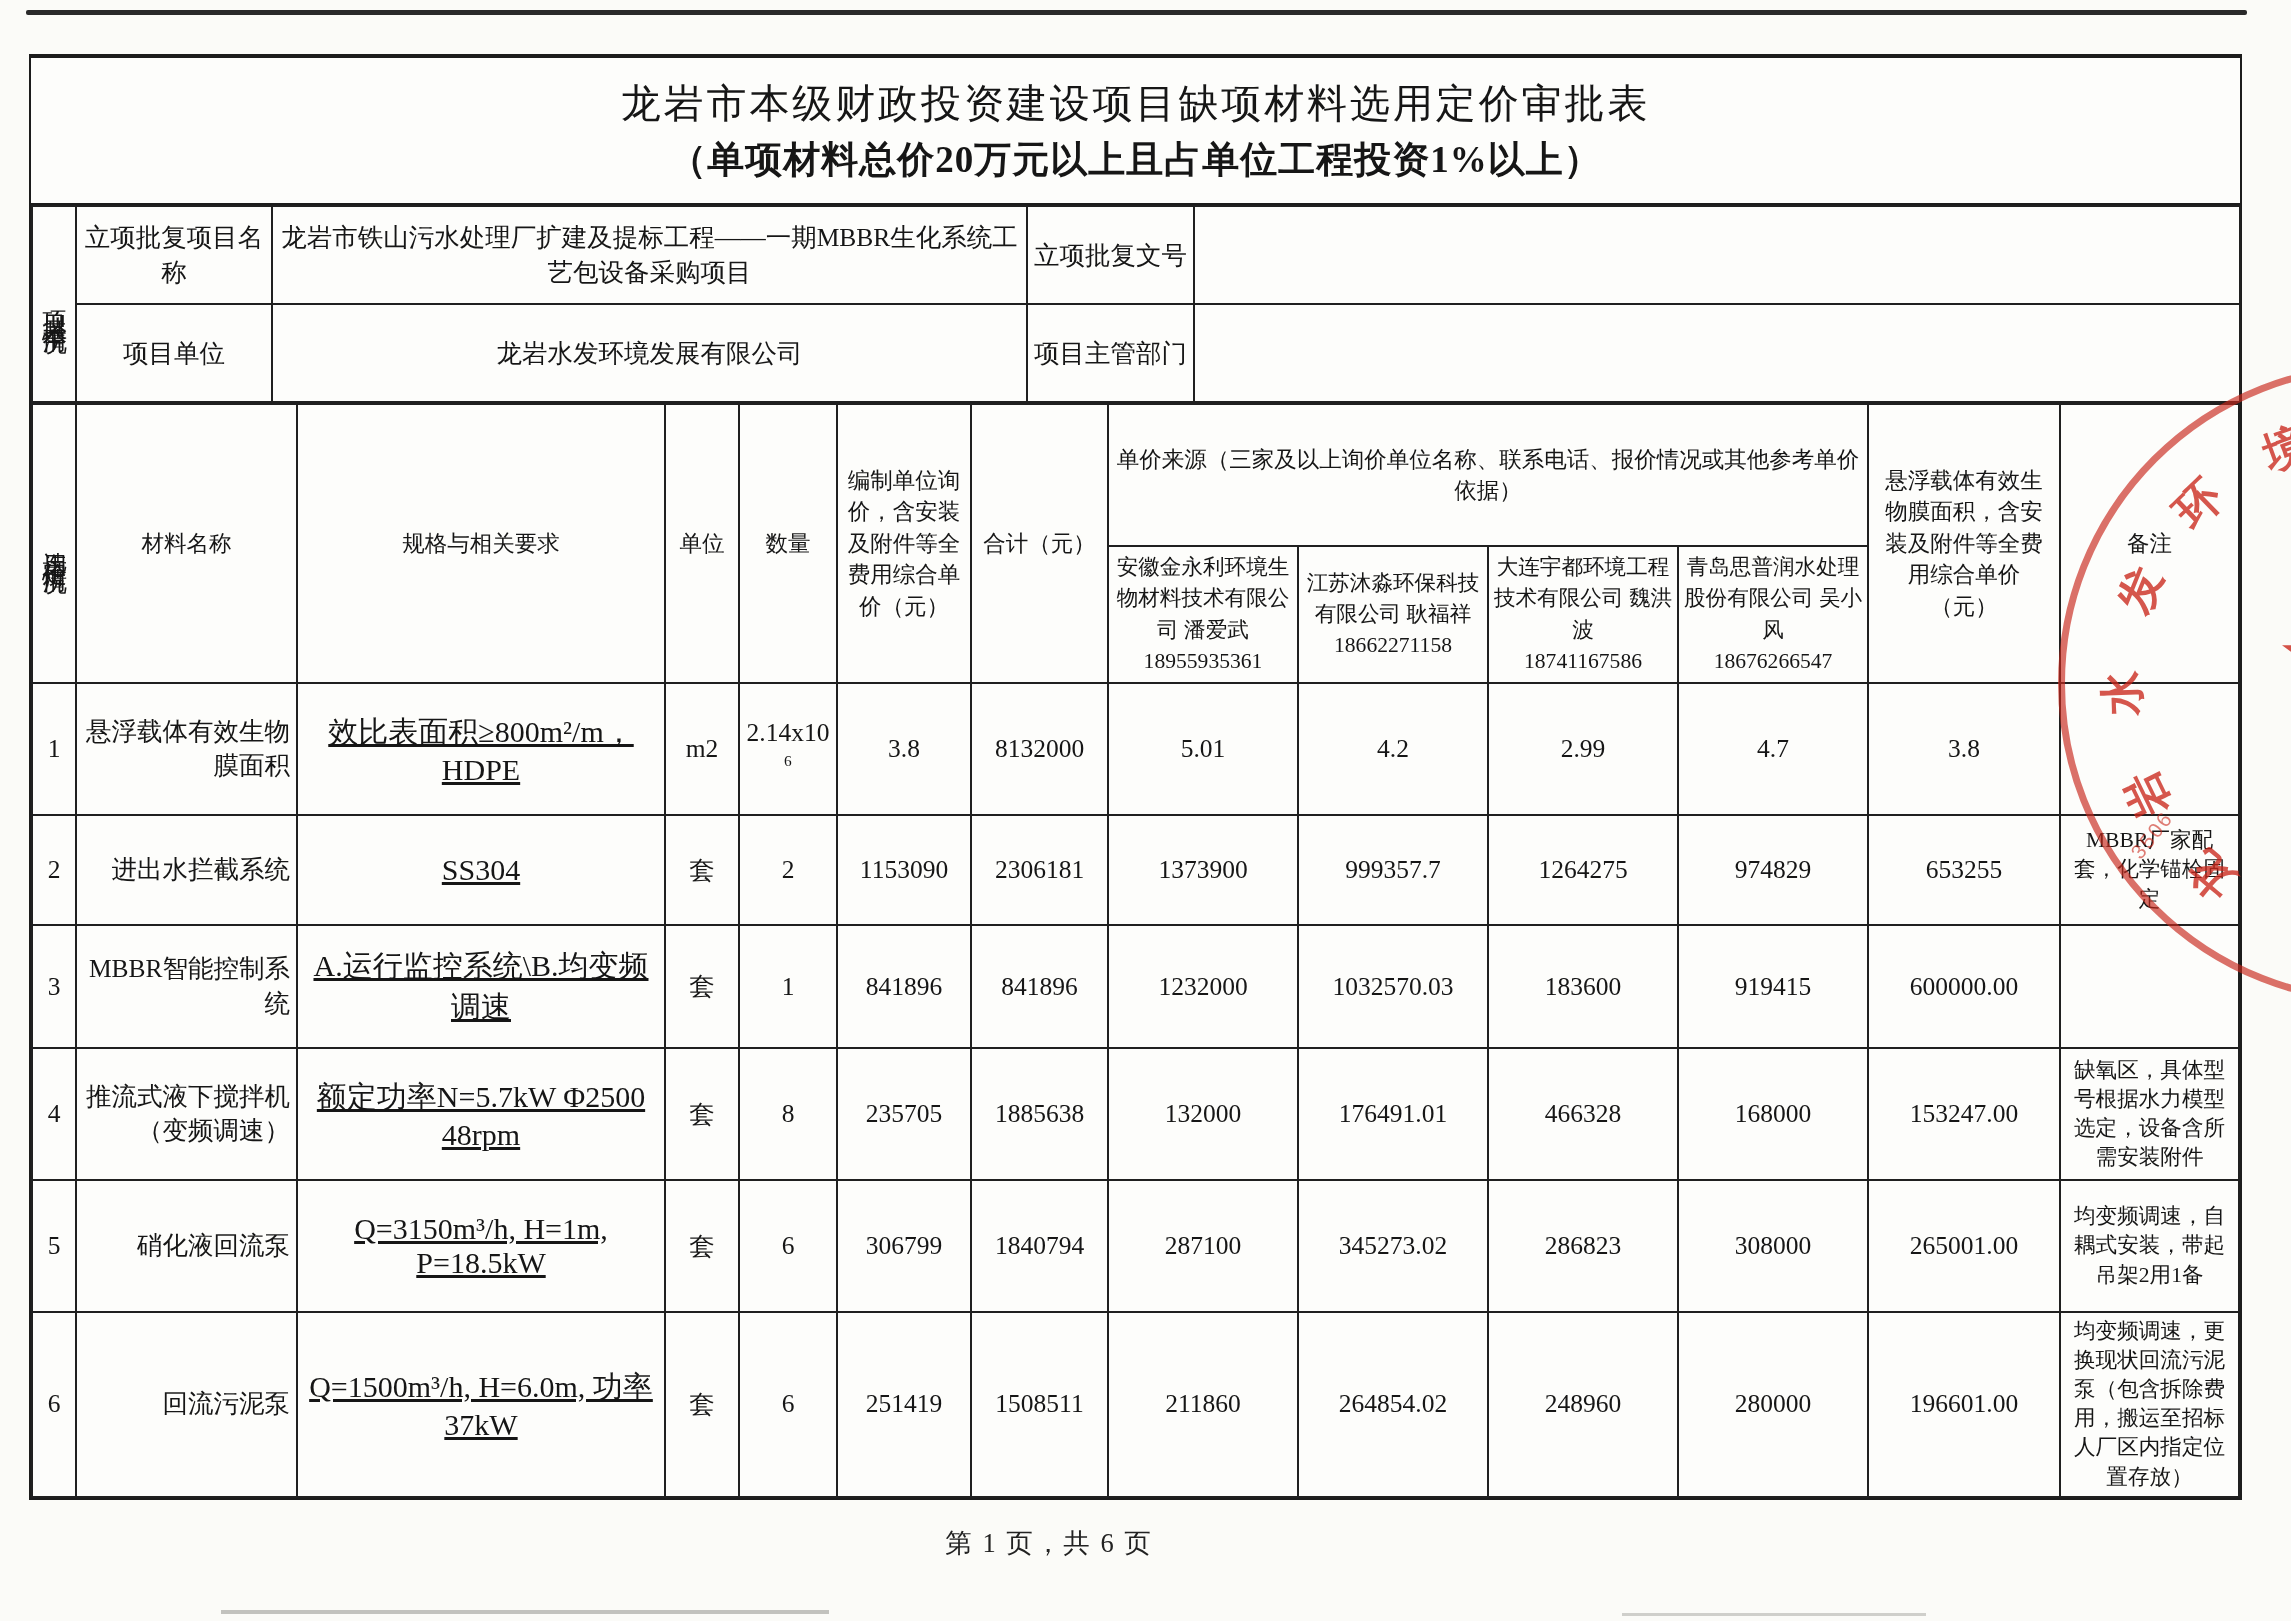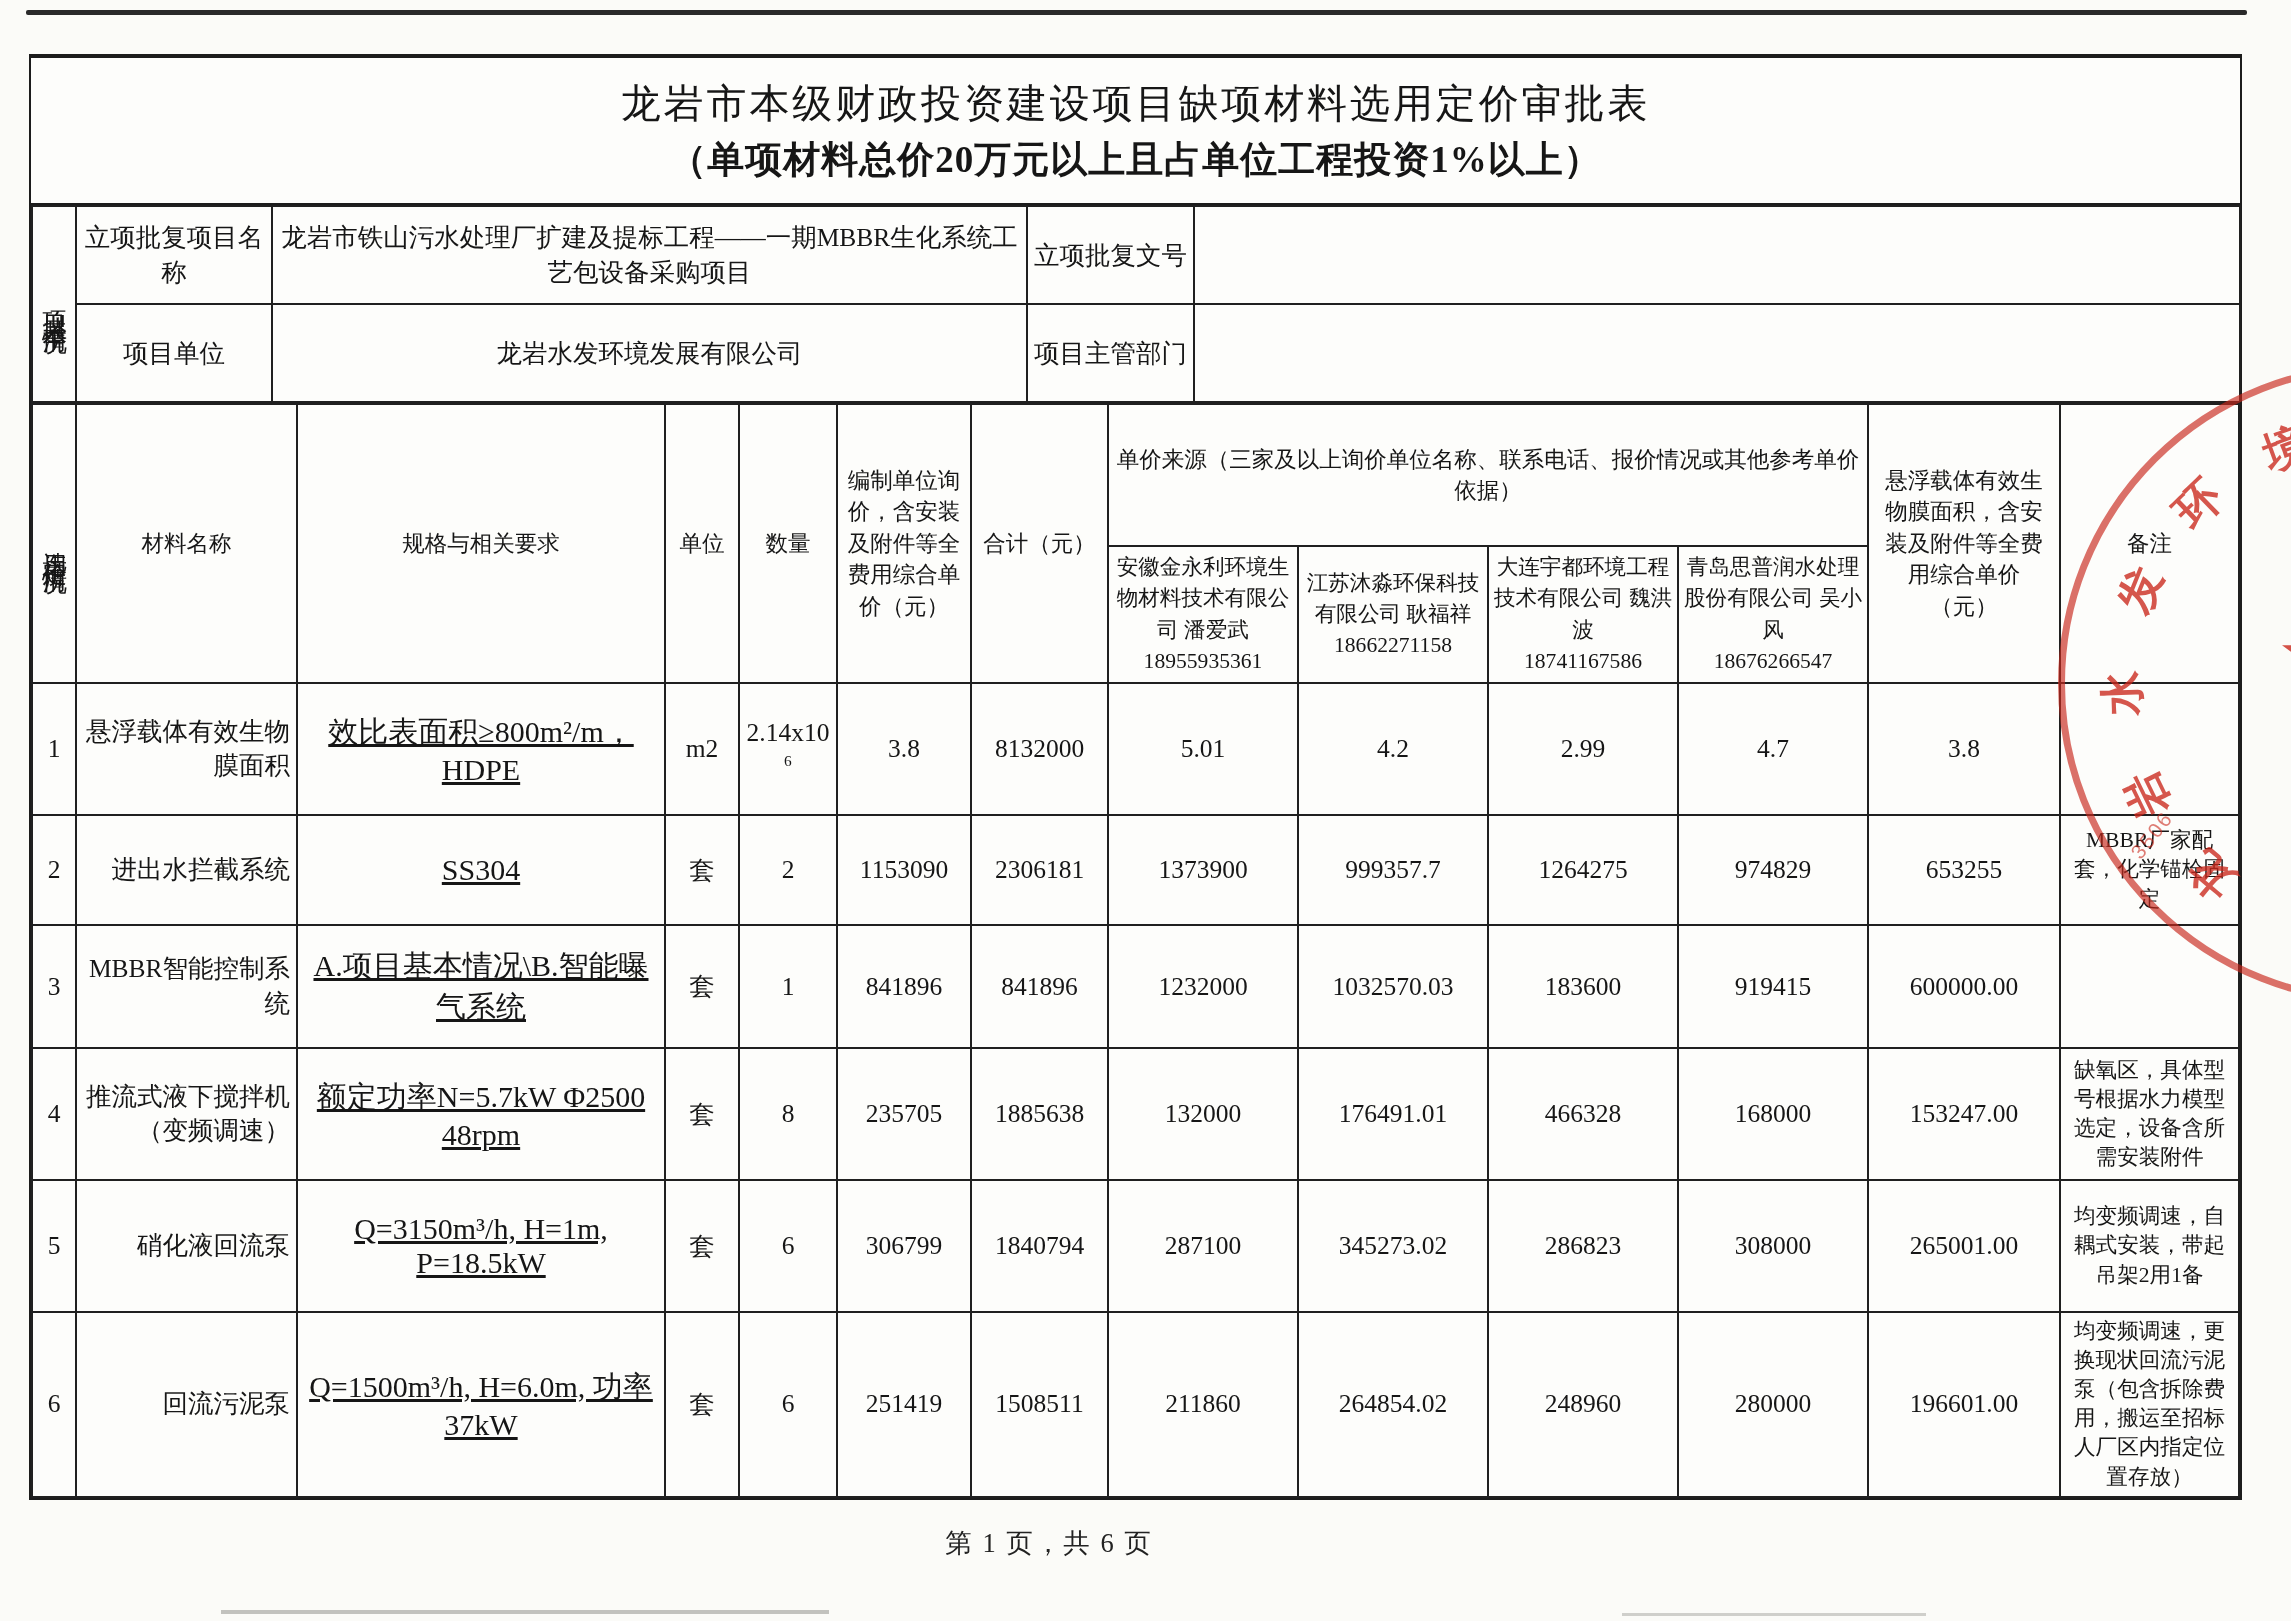--- a/index.html
+++ b/index.html
@@ -188,21 +188,21 @@
         <td>1373900</td>
         <td>999357.7</td>
         <td>1264275</td>
         <td>974829</td>
         <td>653255</td>
         <td class="remark">MBBR厂家配套，化学锚栓固定</td>
       </tr>
       <tr class="drow r2">
         <td>3</td>
         <td class="matname">MBBR智能控制系统</td>
-        <td class="spec">A.项目基本情况\B.智能曝气系统</td>
+        <td class="spec">A.运行监控系统\B.均变频调速</td>
         <td>套</td>
         <td class="qtyc">1</td>
         <td>841896</td>
         <td>841896</td>
         <td>1232000</td>
         <td>1032570.03</td>
         <td>183600</td>
         <td>919415</td>
         <td>600000.00</td>
         <td class="remark"></td>

